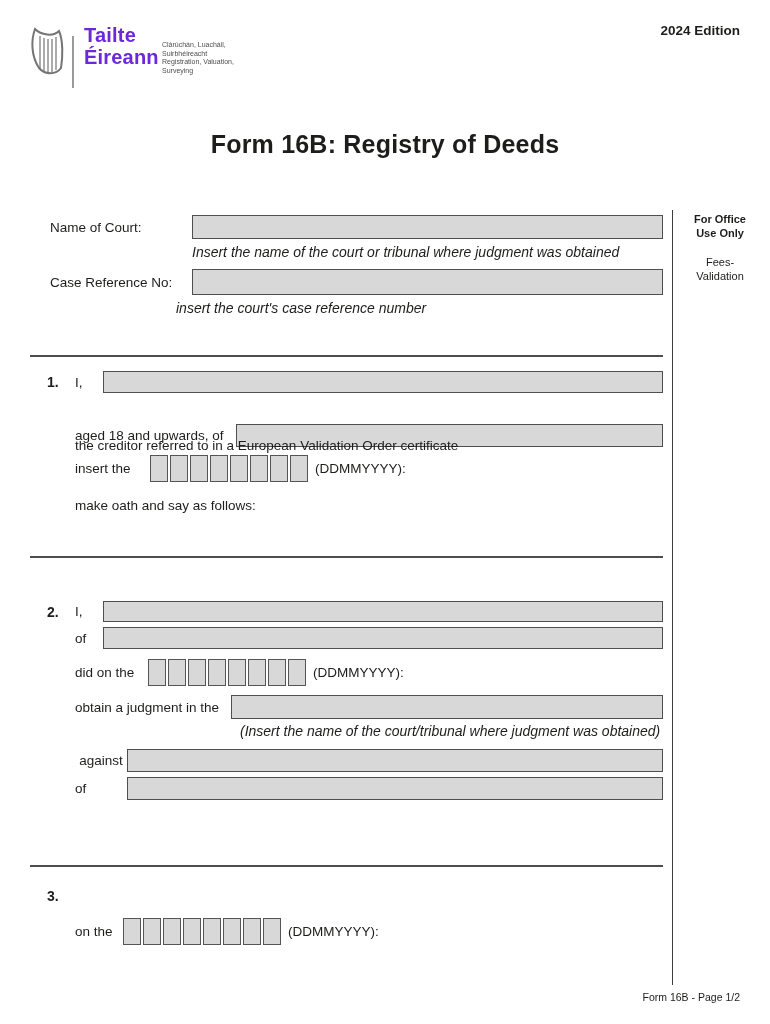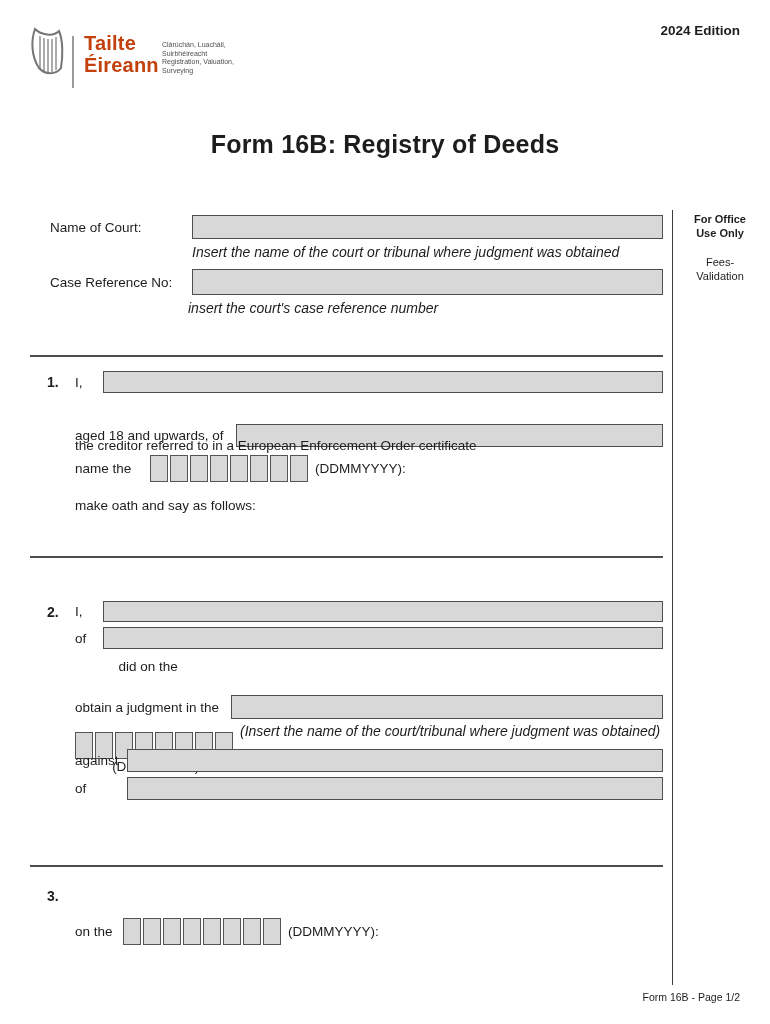--- a/index.html
+++ b/index.html
@@ -21,22 +21,22 @@
   .vrule { position:absolute; left:672px; top:210px; width:1px; height:775px; background:#3d3d3d; }
   .dateboxes { display:flex; align-items:center; }
   .datebox {
     width:16px; height:25px; background:#d8d8d8; border:1px solid #555;
     margin-right:2px; display:inline-block;
   }
   .fmt { font-size:13.5px; margin-left:5px; white-space:nowrap; }
   .title { position:absolute; top:130px; left:0; width:100%; text-align:center;
            font-size:25px; font-weight:bold; letter-spacing:0.2px; }
   .edition { position:absolute; top:23px; right:30px; font-size:13.5px; font-weight:bold; }
-  .orgname { position:absolute; left:84px; top:32px; font-size:20px; font-weight:bold;
-             line-height:22px; color:#c2410c; letter-spacing:0.2px; }
+  .orgname { position:absolute; left:84px; top:24px; font-size:20px; font-weight:bold;
+             line-height:22px; color:#6d28d9; letter-spacing:0.2px; }
   .tagline { position:absolute; left:162px; top:41px; font-size:7px; line-height:8.5px; color:#4e4e4e; }
   .logo-sep { position:absolute; left:72px; top:36px; width:2px; height:52px; background:#9a9a9a; }
   .office { position:absolute; left:676px; top:213px; width:88px; text-align:center; font-size:11px; line-height:13.5px; }
   .office .bold { font-weight:bold; }
   .office .fees { margin-top:16px; }
   .footer { position:absolute; top:991px; right:30px; font-size:10.5px; }
   .gap12 { margin-right:12px; }
   .w28 { width:28px; flex:0 0 28px; }
   .w52 { width:52px; flex:0 0 52px; }
   .w48 { width:48px; flex:0 0 48px; }
@@ -72,44 +72,44 @@
   <div class="row" style="left:50px; right:107px; top:215px;">
     <span class="lbl" style="width:142px; flex:0 0 142px;">Name of Court:</span>
     <span class="field h24"></span>
   </div>
   <div class="hint" style="left:192px; top:244px;">Insert the name of the court or tribunal where judgment was obtained</div>
 
   <div class="row" style="left:50px; right:107px; top:269px;">
     <span class="lbl" style="width:142px; flex:0 0 142px;">Case Reference No:</span>
     <span class="field h26"></span>
   </div>
-  <div class="hint" style="left:188px; top:300px;">insert the court's case reference number</div>
+  <div class="hint" style="left:176px; top:300px;">insert the court's case reference number</div>
 
   <div class="vrule"></div>
   <div class="office">
     <div class="bold">For Office</div>
     <div class="bold">Use Only</div>
     <div class="fees">Fees-</div>
     <div>Validation</div>
   </div>
 
   <div class="divider" style="top:355px;"></div>
 
   <div class="row" style="left:47px; right:107px; top:371px;">
     <span class="num">1.</span>
     <span class="lbl w28">I,</span>
     <span class="field h22"></span>
   </div>
   <div class="row" style="left:75px; right:107px; top:424px;">
     <span class="lbl gap12">aged 18 and upwards, of</span>
     <span class="field h23"></span>
   </div>
-  <div class="abs lbl" style="left:75px; top:438px;">the creditor referred to in a European Enforcement Order certificate</div>
+  <div class="abs lbl" style="left:75px; top:438px;">the creditor referred to in a European Validation Order certificate</div>
   <div class="row" style="left:75px; top:455px;">
-    <span class="lbl w75">name the</span>
+    <span class="lbl w75">insert the</span>
     <span class="dateboxes">
         <span class="datebox"></span>
         <span class="datebox"></span>
         <span class="datebox"></span>
         <span class="datebox"></span>
         <span class="datebox"></span>
         <span class="datebox"></span>
         <span class="datebox"></span>
         <span class="datebox"></span>
       </span>
@@ -121,40 +121,40 @@
 
   <div class="row" style="left:47px; right:107px; top:601px;">
     <span class="num">2.</span>
     <span class="lbl w28">I,</span>
     <span class="field h21"></span>
   </div>
   <div class="row" style="left:75px; right:107px; top:627px;">
     <span class="lbl w28">of</span>
     <span class="field h22"></span>
   </div>
-  <div class="row" style="left:75px; top:659px;flex-direction:column;">
+  <div class="row" style="left:75px; top:659px;">
     <span class="lbl w73">did on the</span>
     <span class="dateboxes">
         <span class="datebox"></span>
         <span class="datebox"></span>
         <span class="datebox"></span>
         <span class="datebox"></span>
         <span class="datebox"></span>
         <span class="datebox"></span>
         <span class="datebox"></span>
         <span class="datebox"></span>
       </span>
     <span class="fmt">(DDMMYYYY):</span>
   </div>
   <div class="row" style="left:75px; right:107px; top:695px;text-align:right;">
     <span class="lbl gap12">obtain a judgment in the</span>
     <span class="field h24"></span>
   </div>
   <div class="hint" style="left:240px; top:723px;">(Insert the name of the court/tribunal where judgment was obtained)</div>
-  <div class="row" style="left:75px; right:107px; top:749px;">
+  <div class="row" style="left:75px; right:107px; top:749px;text-align:center;">
     <span class="lbl w52">against</span>
     <span class="field h23"></span>
   </div>
   <div class="row" style="left:75px; right:107px; top:777px;">
     <span class="lbl w52">of</span>
     <span class="field h23"></span>
   </div>
 
   <div class="divider" style="top:865px;"></div>
 

